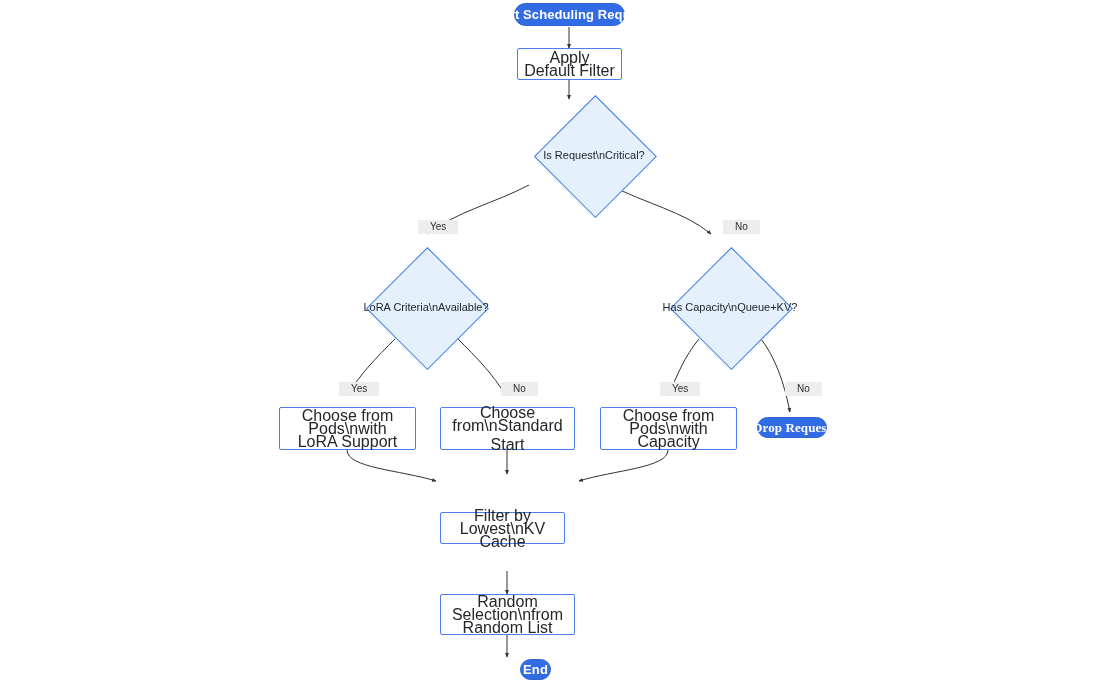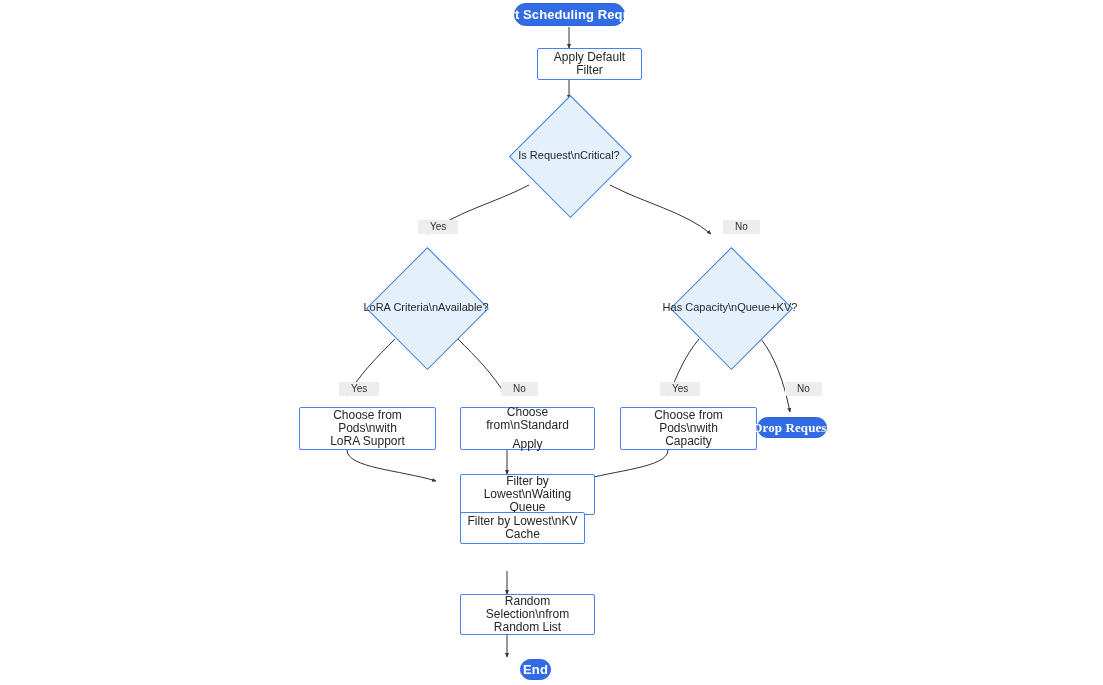--- a/index.html
+++ b/index.html
@@ -50,22 +50,21 @@
     letter-spacing: 0.1px;
     white-space: nowrap;
     padding: 0 10px;
   }
 
   
   .process {
     background: #ffffff;
     border: 1.3px solid #4a7ff0;
     border-radius: 2px;
-    font-size: 12px;
-    margin-left: 20px;
+    font-size: 16px;
   }
   .process .lbl {
     padding: 0 6px;
   }
 
   
   .decision {
     background: transparent;
     border: none;
   }
@@ -145,21 +144,21 @@
   </svg>
 
   <div class="node terminator" style="left:514px; top:3px; width:111px; height:23px;">
     <span class="lbl">Start Scheduling Request</span>
   </div>
 
   <div class="node process" style="left:517px; top:48px; width:105px; height:32px;">
     <span class="lbl">Apply Default Filter</span>
   </div>
 
-  <div class="node decision" style="left:509px; top:95px; width:120px; height:120px;">
+  <div class="node decision" style="left:534px; top:95px; width:120px; height:120px;">
     <span class="dshape"></span>
     <span class="lbl">Is Request\nCritical?</span>
   </div>
 
   <div class="node decision" style="left:366px; top:247px; width:120px; height:120px;">
     <span class="dshape"></span>
     <span class="lbl">LoRA Criteria\nAvailable?</span>
   </div>
 
   <div class="node decision" style="left:670px; top:247px; width:120px; height:120px;">
@@ -167,36 +166,32 @@
     <span class="lbl">Has Capacity\nQueue+KV?</span>
   </div>
 
   <div class="node process" style="left:279px; top:407px; width:137px; height:43px; flex-direction:column;">
     <span class="lbl">Choose from Pods\nwith</span>
     <span class="lbl">LoRA Support</span>
   </div>
 
   <div class="node process" style="left:440px; top:407px; width:135px; height:43px; flex-direction:column;gap:6px;">
     <span class="lbl">Choose from\nStandard</span>
-    <span class="lbl">Apply</span>
+    <span class="lbl">Start</span>
   </div>
 
   <div class="node process" style="left:600px; top:407px; width:137px; height:43px; flex-direction:column;">
     <span class="lbl">Choose from Pods\nwith</span>
     <span class="lbl">Capacity</span>
   </div>
 
   <div class="node terminator" style="left:757px; top:417px; width:70px; height:21px;font-family:Liberation Serif, serif;">
     <span class="lbl">Drop Request</span>
   </div>
 
-  <div class="node process" style="left:440px; top:474px; width:135px; height:41px; flex-direction:column;">
-    <span class="lbl">Filter by Lowest\nWaiting</span>
-    <span class="lbl">Queue</span>
-  </div>
 
   <div class="node process" style="left:440px; top:512px; width:125px; height:32px;">
     <span class="lbl">Filter by Lowest\nKV Cache</span>
   </div>
 
   <div class="node process" style="left:440px; top:594px; width:135px; height:41px; flex-direction:column;">
     <span class="lbl">Random Selection\nfrom</span>
     <span class="lbl">Random List</span>
   </div>
 

